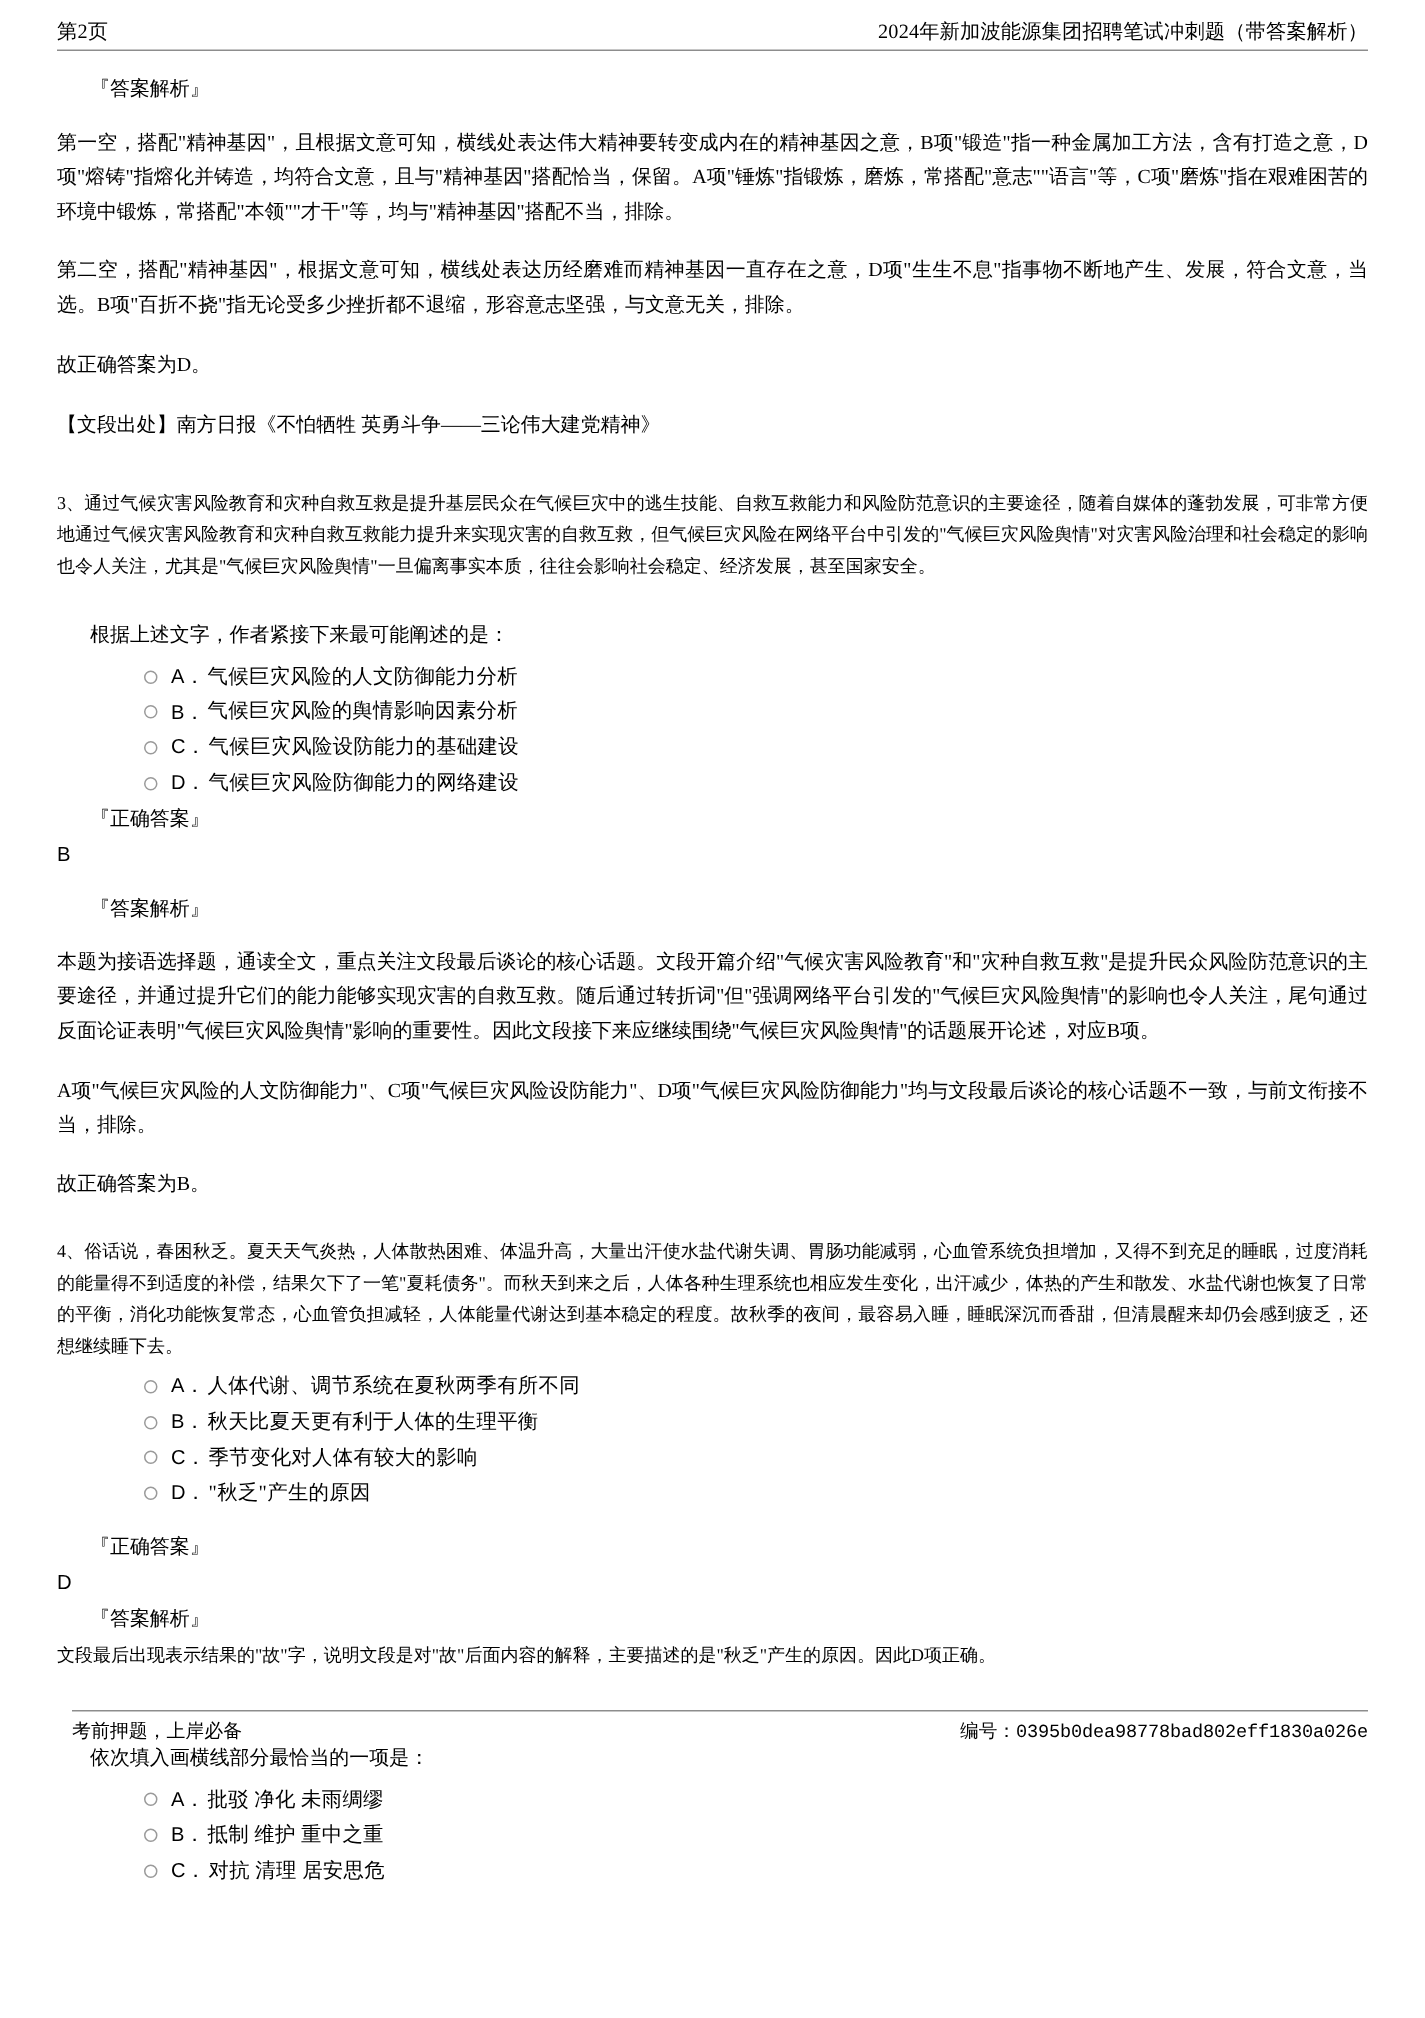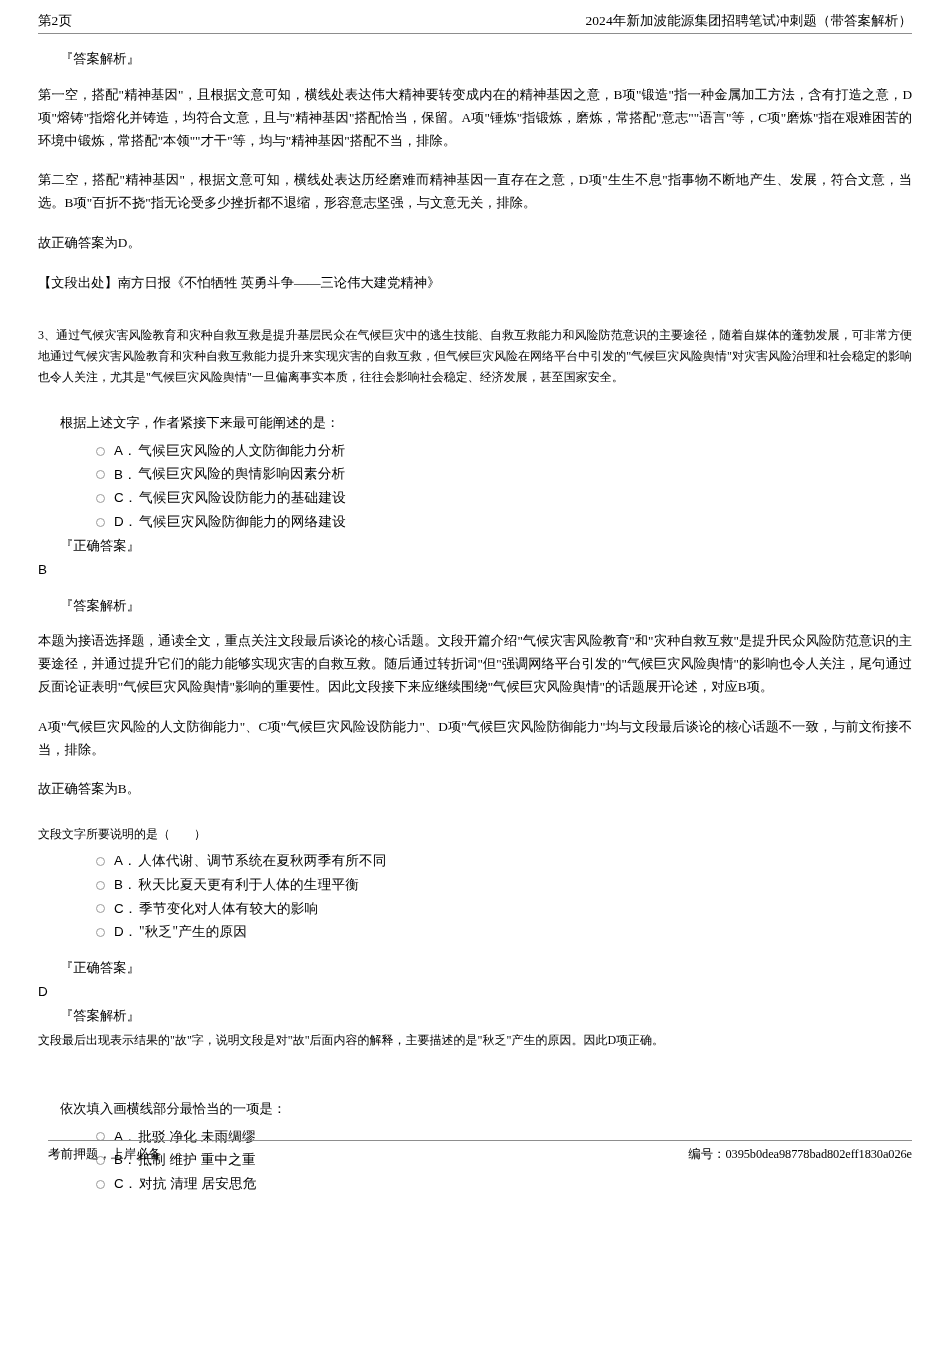--- a/index.html
+++ b/index.html
@@ -144,21 +144,21 @@
     bottom: 14px;
     border-top: 1px solid #8d8d8d;
     padding-top: 5px;
     display: flex;
     align-items: baseline;
     justify-content: space-between;
     font-size: 12.6px;
   }
   .ftr-left { white-space: nowrap; }
   .ftr-right { white-space: nowrap; font-family: "Liberation Sans", sans-serif; font-size: 12.4px; }
-  .ftr-right .num { font-family: Liberation Serif, serif; letter-spacing: -0.1px; }
+  .ftr-right .num { font-family: Liberation Mono, monospace; letter-spacing: -0.1px; }
 </style>
 </head>
 <body>
 
 <div class="page">
 
   <div class="hdr">
     <span class="hdr-left">第2页</span>
     <span class="hdr-right">2024年新加波能源集团招聘笔试冲刺题（带答案解析）</span>
   </div>
@@ -211,21 +211,21 @@
     <div class="tag">『答案解析』</div>
     <div class="gap-s"></div>
     <p class="para">本题为接语选择题，通读全文，重点关注文段最后谈论的核心话题。文段开篇介绍"气候灾害风险教育"和"灾种自救互救"是提升民众风险防范意识的主要途径，并通过提升它们的能力能够实现灾害的自救互救。随后通过转折词"但"强调网络平台引发的"气候巨灾风险舆情"的影响也令人关注，尾句通过反面论证表明"气候巨灾风险舆情"影响的重要性。因此文段接下来应继续围绕"气候巨灾风险舆情"的话题展开论述，对应B项。</p>
     <div class="gap-m"></div>
     <p class="para">A项"气候巨灾风险的人文防御能力"、C项"气候巨灾风险设防能力"、D项"气候巨灾风险防御能力"均与文段最后谈论的核心话题不一致，与前文衔接不当，排除。</p>
     <div class="gap-m"></div>
     <p class="para">故正确答案为B。</p>
 
     <div class="gap-l"></div>
 
-    <p class="qtext">文段文字所要说明的是（　　）</p>
+    <p class="qtext">4、俗话说，春困秋乏。夏天天气炎热，人体散热困难、体温升高，大量出汗使水盐代谢失调、胃肠功能减弱，心血管系统负担增加，又得不到充足的睡眠，过度消耗的能量得不到适度的补偿，结果欠下了一笔"夏耗债务"。而秋天到来之后，人体各种生理系统也相应发生变化，出汗减少，体热的产生和散发、水盐代谢也恢复了日常的平衡，消化功能恢复常态，心血管负担减轻，人体能量代谢达到基本稳定的程度。故秋季的夜间，最容易入睡，睡眠深沉而香甜，但清晨醒来却仍会感到疲乏，还想继续睡下去。</p>
 
     <ul class="options">
       <li class="opt">
         <span class="radio"></span>
         <span class="opt-letter">A．</span>
         <span class="opt-text">人体代谢、调节系统在夏秋两季有所不同</span>
       </li>
       <li class="opt">
         <span class="radio"></span>
         <span class="opt-letter">B．</span>

